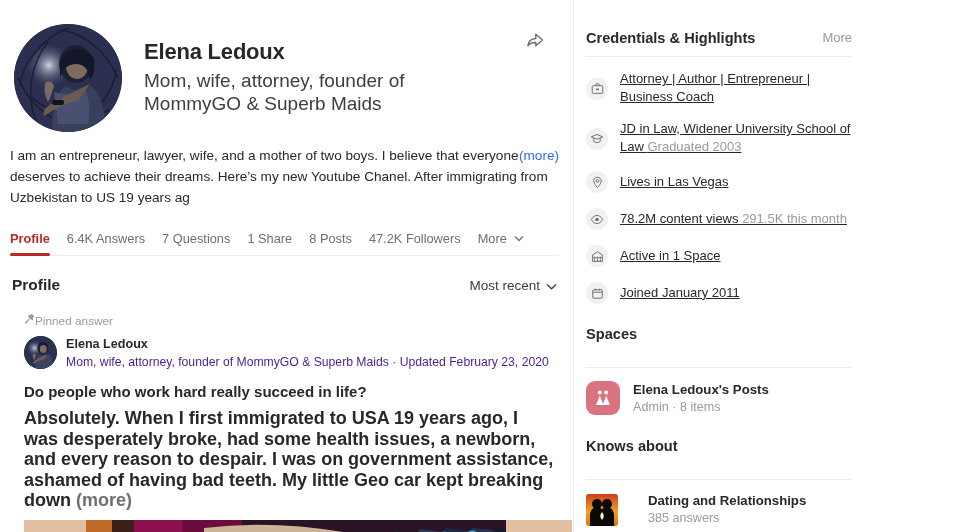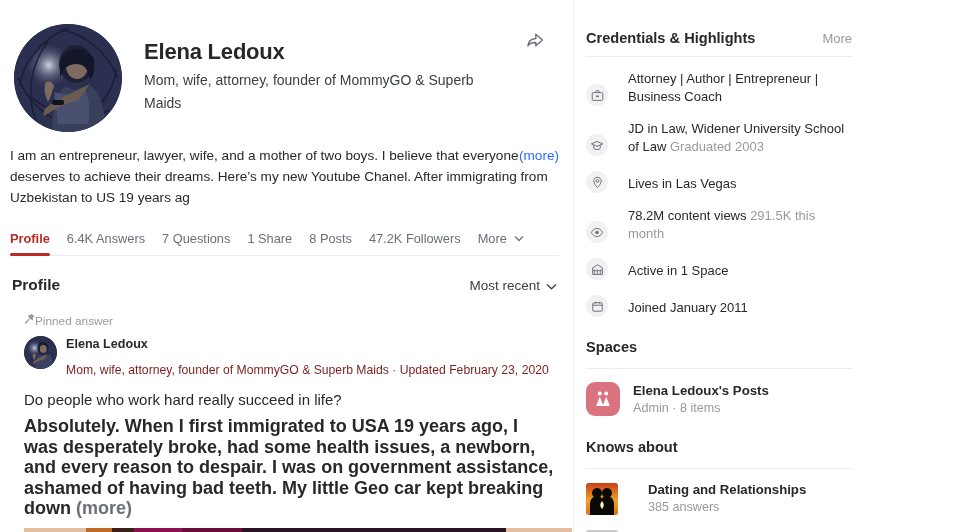--- a/index.html
+++ b/index.html
@@ -27,21 +27,21 @@
     overflow: hidden; position: relative;
     background: #2a2f4a;
   }
   .avatar-big .ap { position:absolute; inset:0; }
   .name-block { margin-left: 22px; padding-top: 14px; }
   .profile-name {
     font-size: 22px; font-weight: bold; color: #282829; letter-spacing: -0.2px;
     line-height: 28px;
   }
   .profile-tagline {
-    font-size: 14px; color: #3c4043; line-height: 23px; margin-top: 3px;
+    font-size: 19px; color: #3c4043; line-height: 23px; margin-top: 3px;
     max-width: 360px;
   }
   .share-btn {
     position: absolute; right: 10px; top: 26px;
     width: 28px; height: 28px; cursor: pointer;
     display:flex; align-items:center; justify-content:center;
   }
 
   .bio {
     margin-top: 13px; font-size: 13.6px; line-height: 21px; color: #282829;
@@ -82,49 +82,49 @@
   .pinned-row {
     display:flex; align-items:center; 
     font-size: 11.8px; color: #9a9a9a; margin-left: 12px;
   }
   .author-row { display:flex; align-items:flex-start; gap: 9px; margin-top: 7px; }
   .avatar-sm {
     width: 33px; height: 33px; border-radius: 50%; flex:0 0 33px;
     overflow:hidden; position:relative; background:#2a2f4a; margin-left: 12px;
   }
   .author-name { font-size: 12.6px; font-weight: bold; color: #282829; line-height: 16px; }
-  .author-meta { font-size: 12.2px; color: #7f1d1d; line-height: 18px; margin-top: 9px; }
+  .author-meta { font-size: 12.2px; color: #4c1d95; line-height: 18px; margin-top: 1px; }
   .answer-q {
-    font-size: 15px; font-weight: normal; color: #282829;
+    font-size: 15px; font-weight: bold; color: #282829;
     margin-top: 11px; margin-left: 12px; line-height: 20px;
   }
   .answer-body {
     font-size: 18px; line-height: 20.5px; color: #282829;
     margin-top: 6px; margin-left: 12px; font-weight: bold;
   }
   .answer-body .more-link { color: #6b6f76; cursor:pointer; }
   .answer-img {
     margin-top: 9px; margin-left: 12px; height: 60px; width: 548px;
     background: #e2bfa0; overflow:hidden; position: relative;
   }
 
   
   .side-col { width: 384px; padding: 30px 48px 0 12px; }
   .side-head {
-    display:flex; align-items:center; justify-content:space-between;
+    display:flex; align-items:flex-start; justify-content:space-between;
     padding-bottom: 10px; border-bottom: 1px solid #ededed;
   }
   .side-head h3 { font-size: 14.6px; font-weight: bold; color: #282829; }
   .side-head .more { font-size: 13px; color: #9a9a9a; cursor:pointer; }
   .side-title-only {
     font-size: 14.6px; font-weight: bold; color: #282829;
-    padding-bottom: 13px; border-bottom: 1px solid #ededed;
+    padding-bottom: 25px; border-bottom: 1px solid #ededed;
   }
   .cred-list { margin-top: 13px; }
-  .cred-item { display:flex; align-items:flex-end; gap: 20px; margin-bottom: 14px; }
+  .cred-item { display:flex; align-items:center; gap: 12px; margin-bottom: 14px; text-decoration: underline; }
   .cred-icon {
     width: 22px; height: 22px; border-radius:50%; background:#f1f1f1;
     flex:0 0 22px; display:flex; align-items:center; justify-content:center;
     margin-top: 1px;
   }
   .cred-text { font-size: 13px; line-height: 18px; color: #282829; }
   .cred-text .muted { color: #9a9a9a; }
 
   .sec-spaces { margin-top: 22px; }
   .space-item { display:flex; align-items:flex-start; gap: 13px; margin-top: 13px; }

